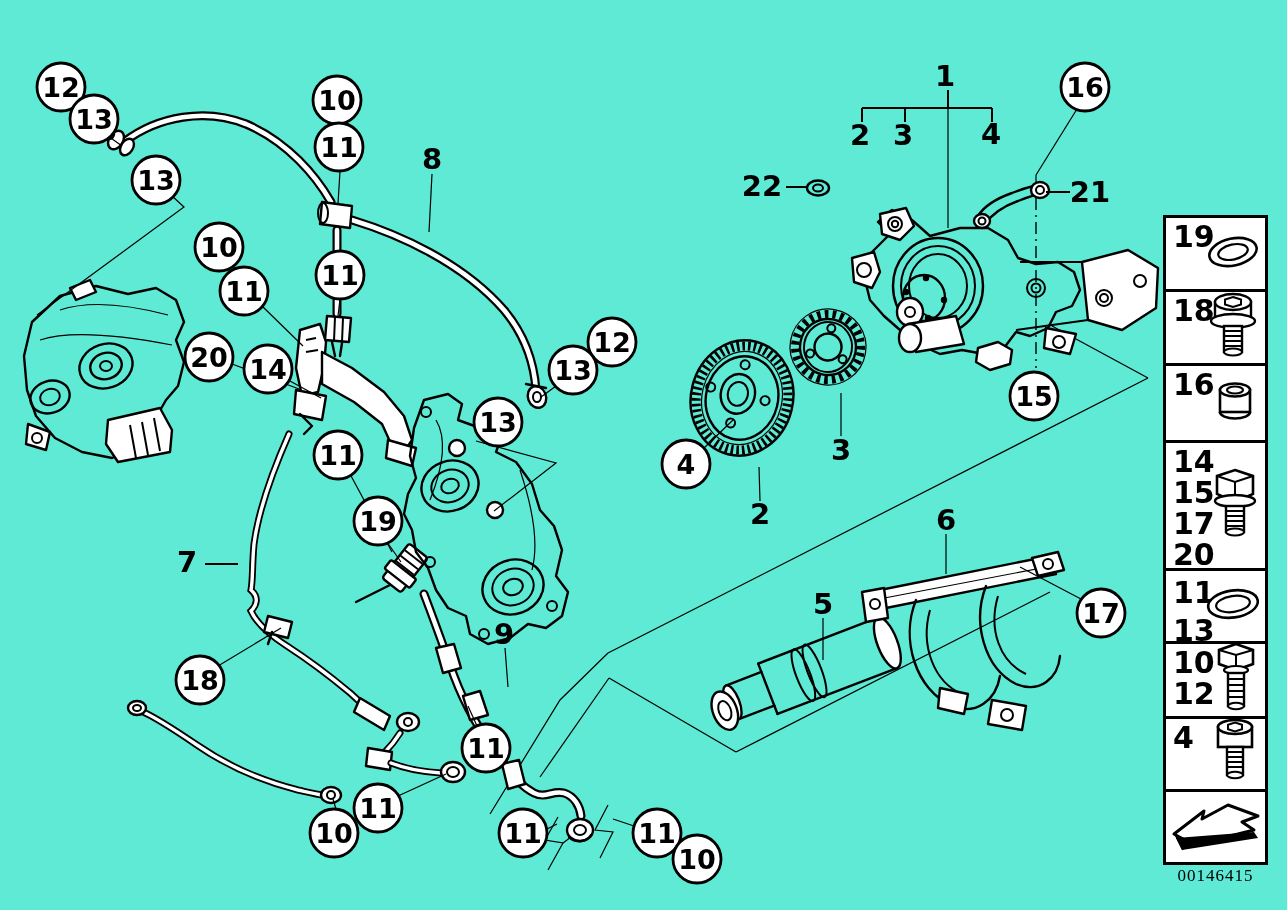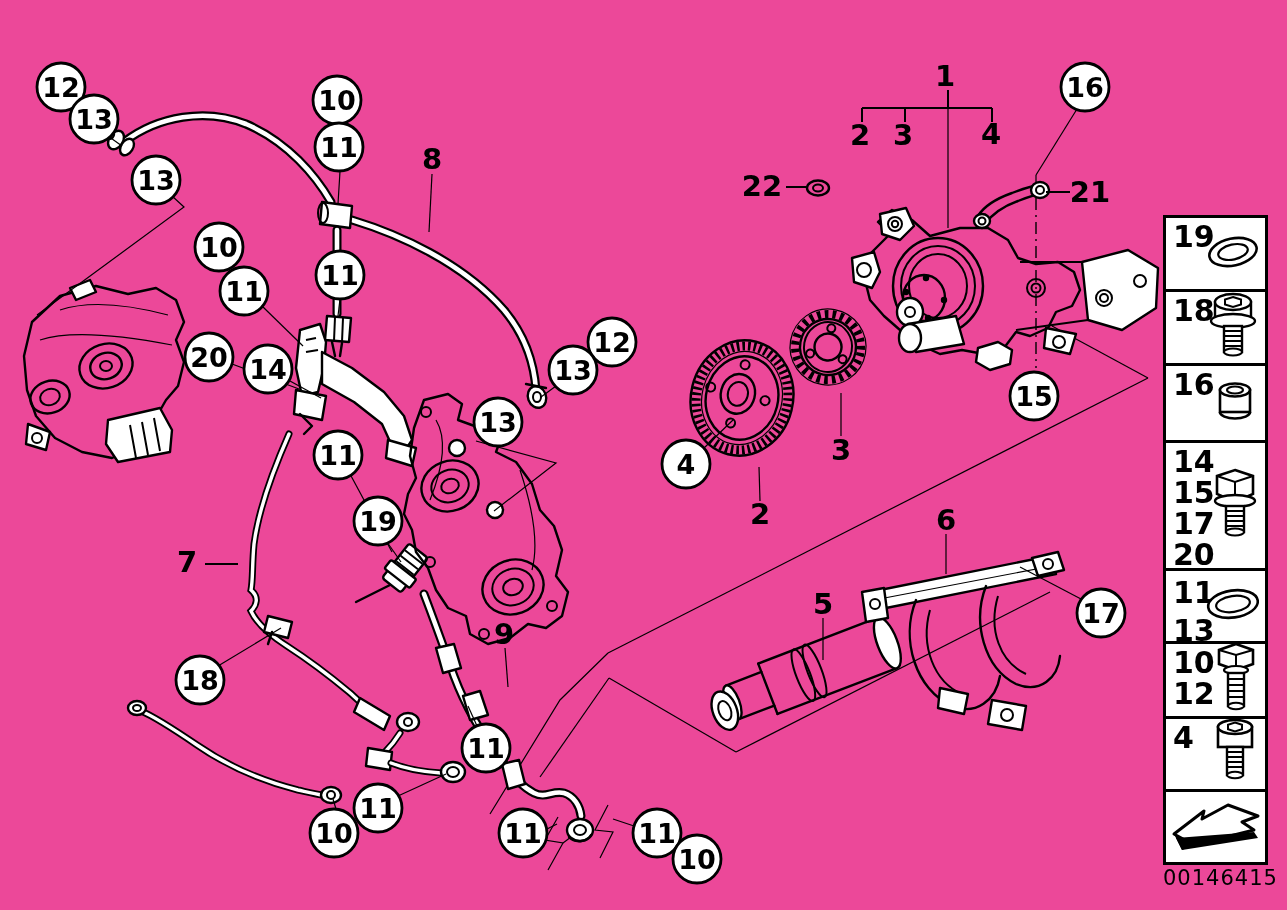--- a/index.html
+++ b/index.html
@@ -1,17 +1,17 @@
 <!DOCTYPE html>
 <html><head>
 <meta charset="utf-8">
 <style>
   html,body{margin:0;padding:0;background:#fff;}
   body{font-family:"DejaVu Sans","Liberation Sans",sans-serif;}
-  .stage{position:relative;width:1287px;height:910px;background:#ec4899;overflow:hidden;}
+  .stage{position:relative;width:1287px;height:910px;background:#5eead4;overflow:hidden;}
   svg text{font-family:"DejaVu Sans","Liberation Sans",sans-serif;}
 
   
   .ln  {stroke:#000;stroke-width:2.4;fill:none;stroke-linejoin:round;stroke-linecap:round;}
   .lnw {stroke:#000;stroke-width:2.4;fill:#fff;stroke-linejoin:round;}
   .thin{stroke:#000;stroke-width:1.2;fill:none;}
   .med {stroke:#000;stroke-width:2;fill:none;}
   .hoseO{stroke:#000;stroke-width:9;fill:none;stroke-linecap:round;}
   .hoseI{stroke:#fff;stroke-width:4.6;fill:none;stroke-linecap:round;}
   .pipeO{stroke:#000;stroke-width:7;fill:none;stroke-linecap:round;}
@@ -23,21 +23,21 @@
   .plain-label{font-size:29px;font-weight:bold;text-anchor:middle;fill:#000;}
 
   
   .sidebar{position:absolute;left:1163px;top:215px;width:105px;height:650px;border:3px solid #000;box-sizing:border-box;background:#fff;}
   .srow{position:relative;box-sizing:border-box;border-bottom:3px solid #000;}
   .srow:last-child{border-bottom:none;}
   .nums{position:absolute;left:7px;top:3px;font-size:30px;font-weight:bold;line-height:31px;color:#000;}
   .srow.sp .nums{line-height:38px;}
   .icon{position:absolute;right:1px;top:50%;transform:translateY(-50%);}
   .arrow-cell{display:flex;align-items:center;justify-content:center;}
-  .image-code{position:absolute;left:1163px;top:866px;width:105px;text-align:center;font-size:21px;color:#000;letter-spacing:1px;}
+  .image-code{position:absolute;left:1163px;top:866px;width:105px;text-align:center;font-size:17px;color:#000;letter-spacing:1px;font-family:Liberation Serif, serif;}
 </style>
 </head>
 <body>
 
 <div class="stage">
 
   <svg width="1287" height="910" viewBox="0 0 1287 910">
 
     <g>
       <line class="thin" x1="1148" y1="378" x2="608" y2="653"></line>

